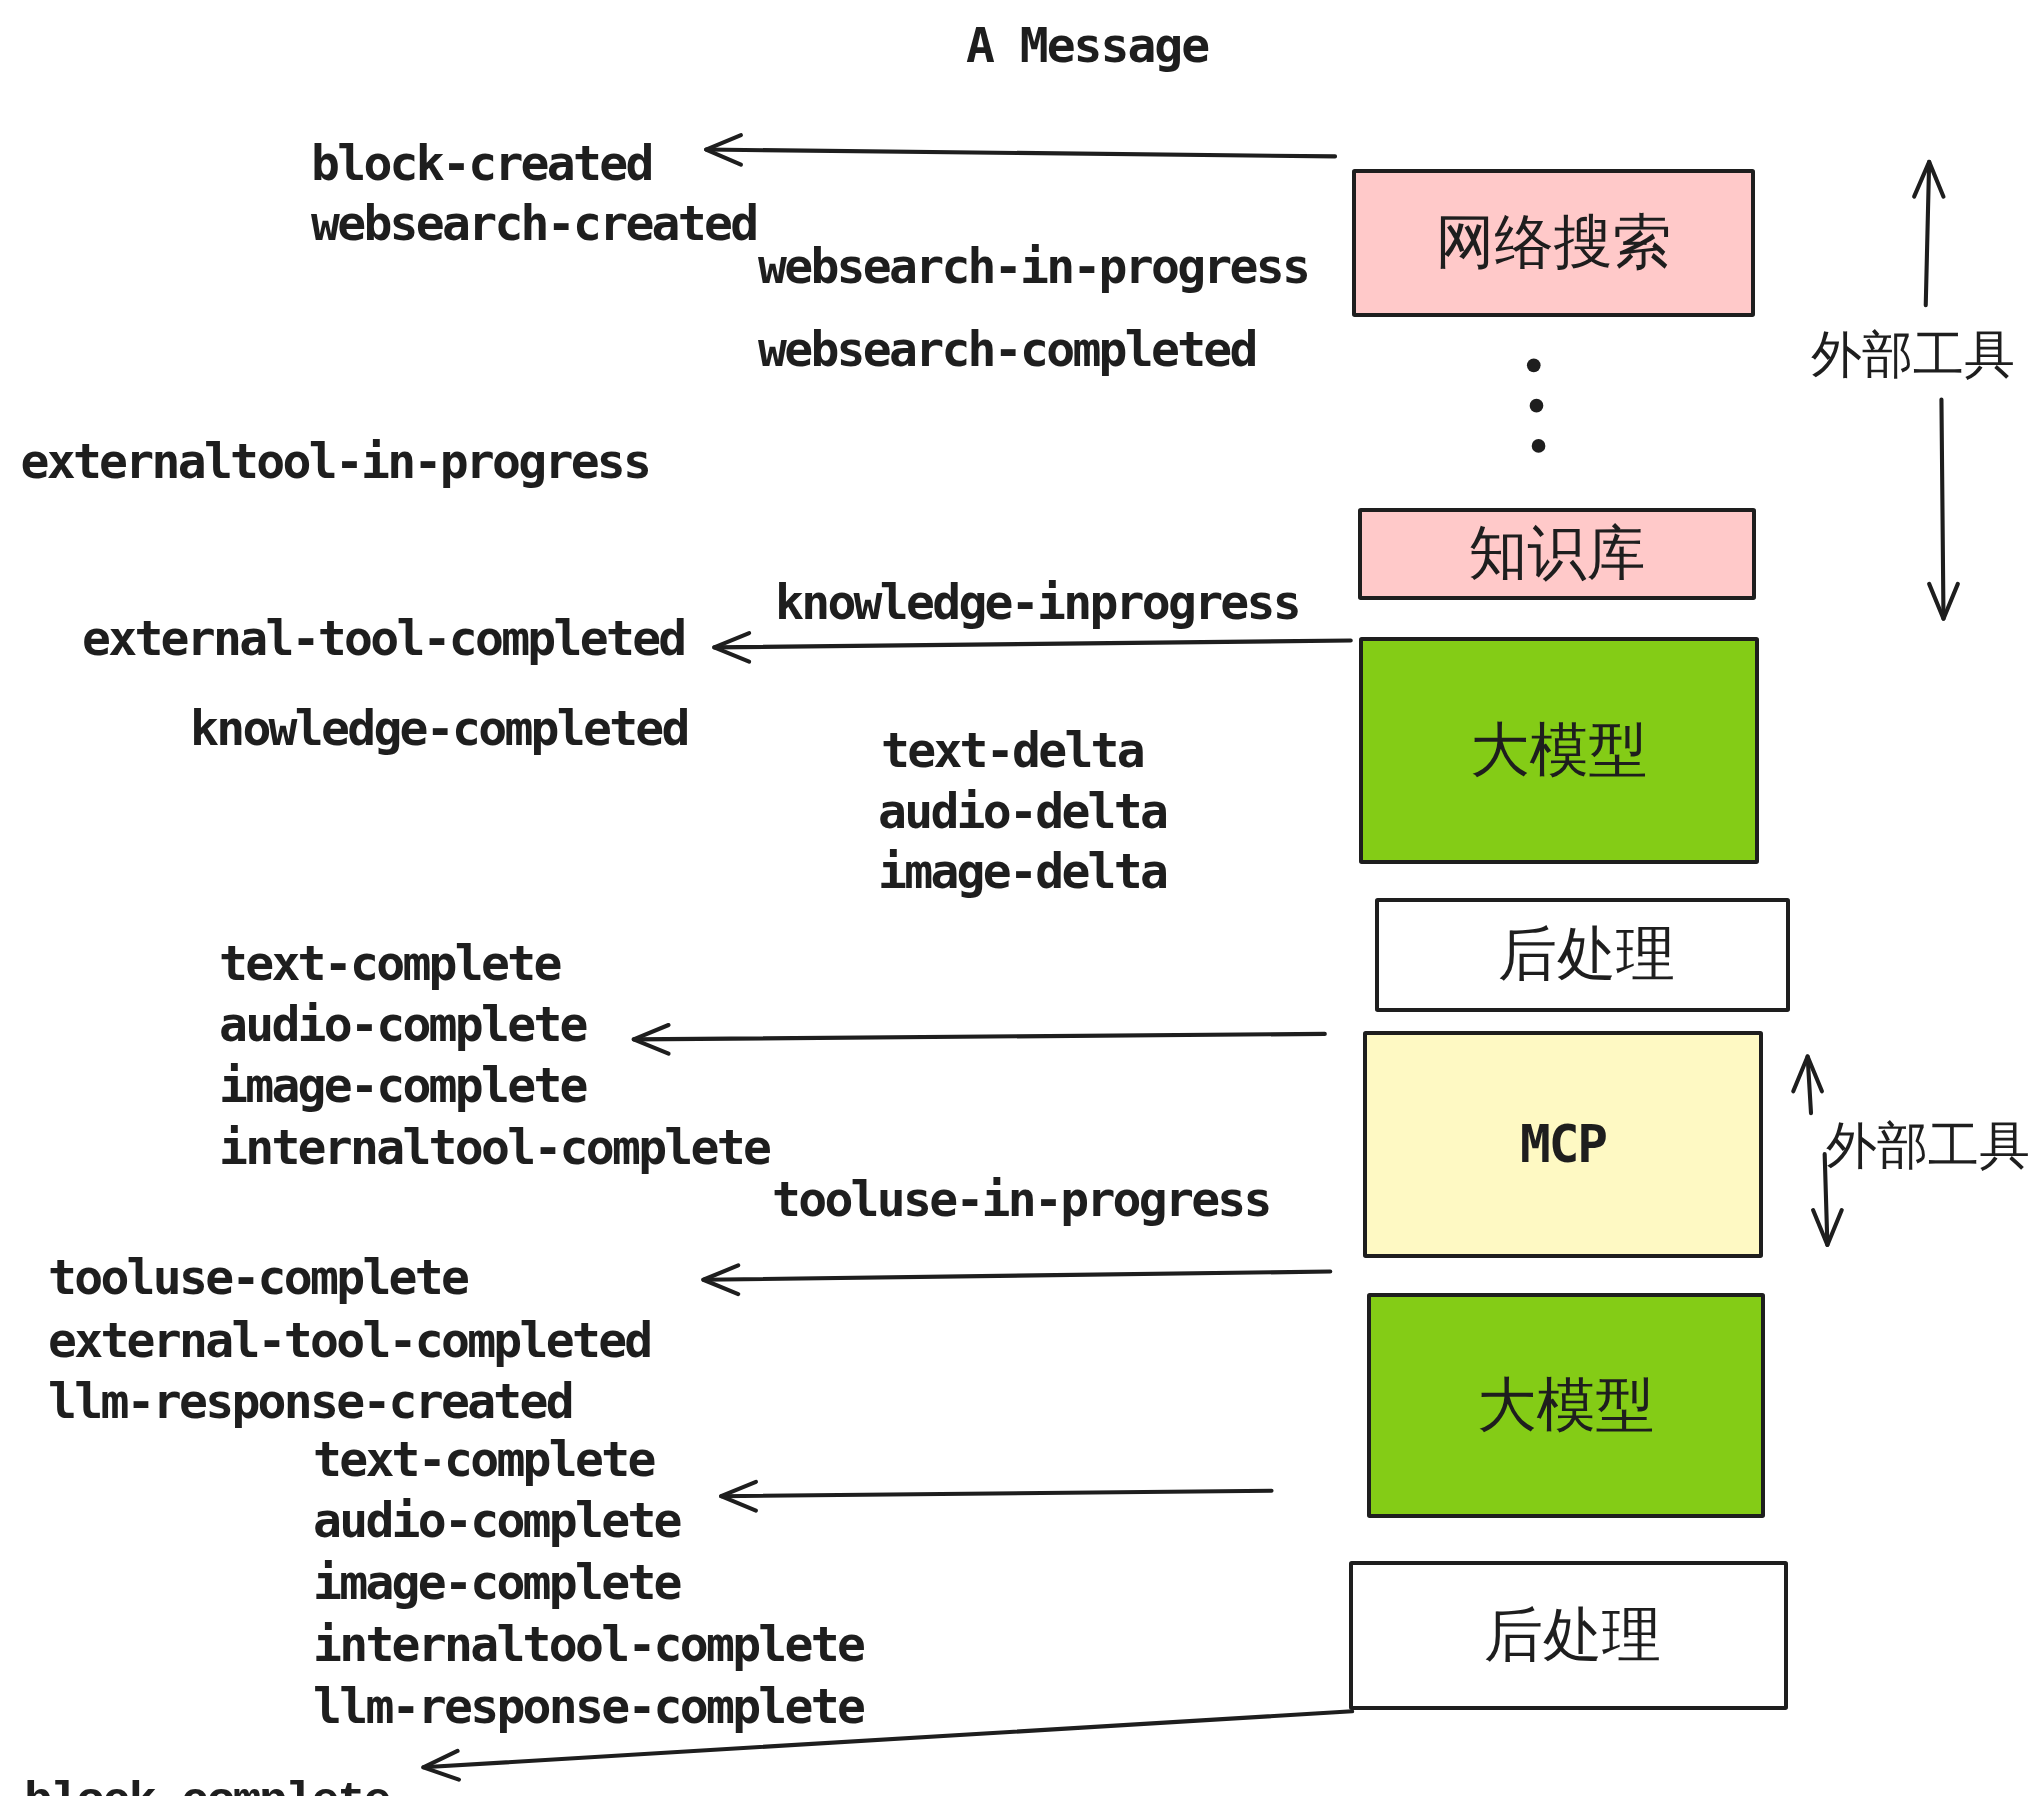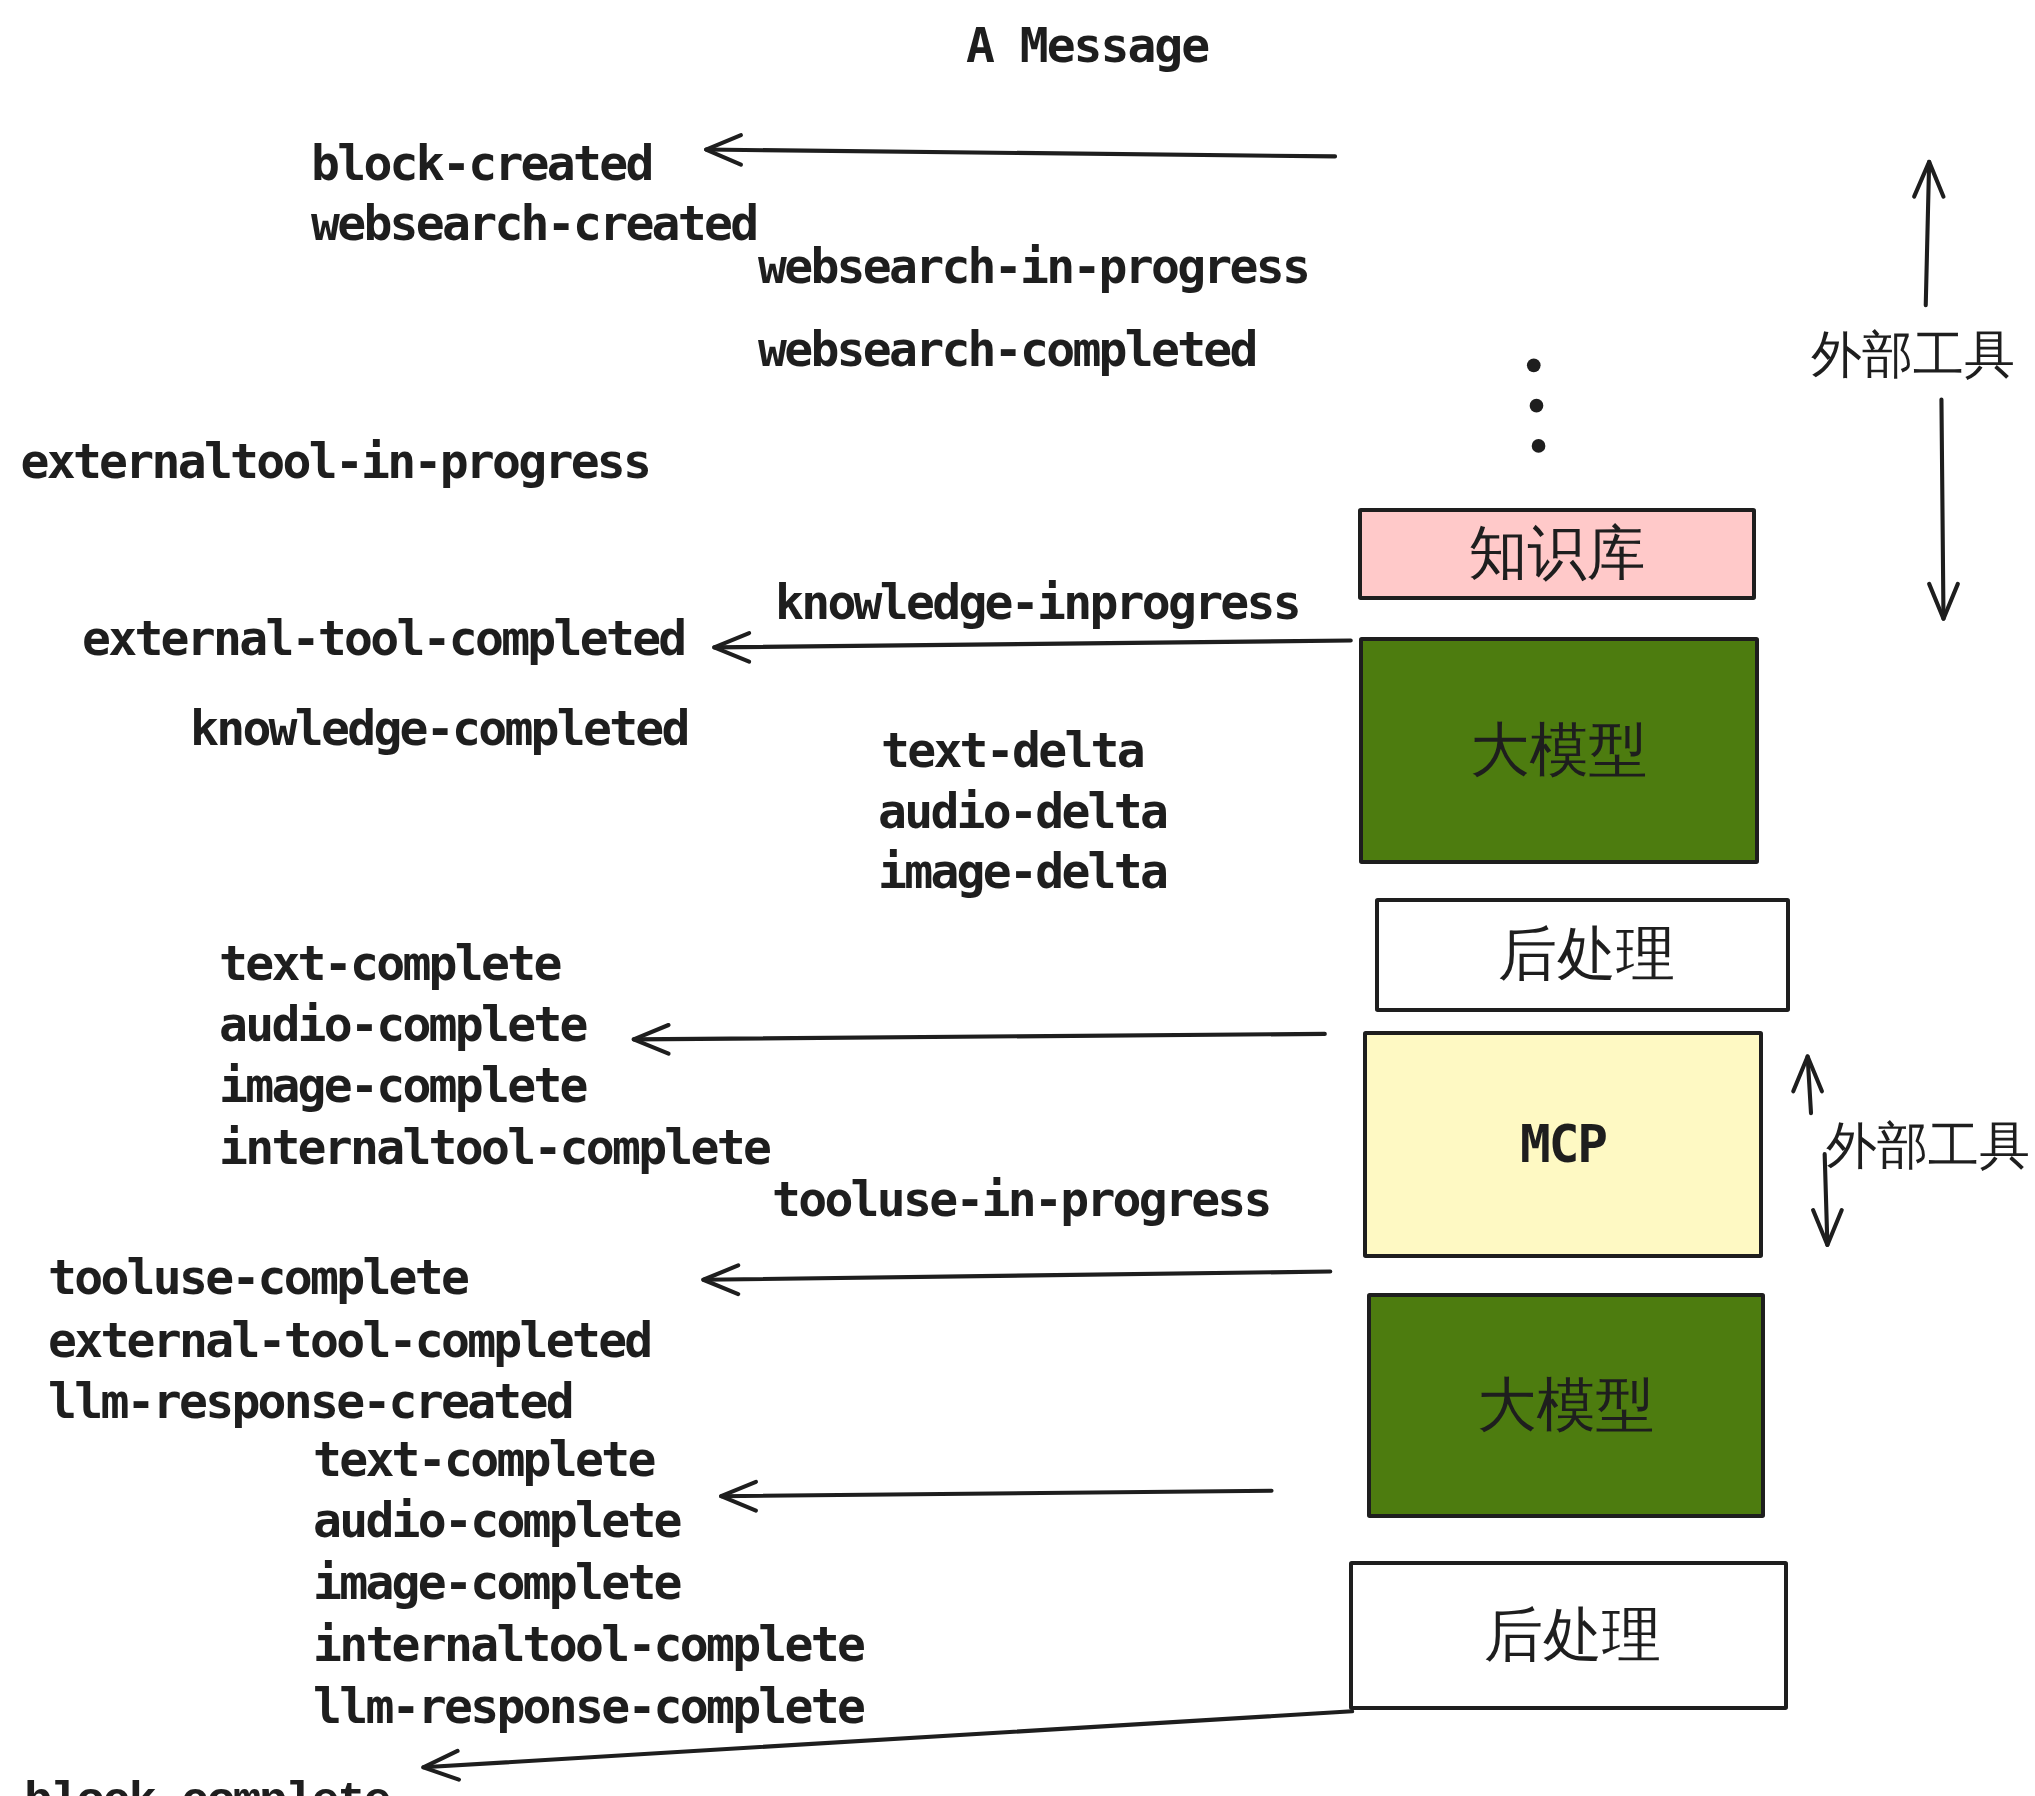--- a/index.html
+++ b/index.html
@@ -39,21 +39,21 @@
     font-weight:500;
     color:#1e1e1e;
     white-space:nowrap;
   }
   .box .mono{
     font:700 51px/1 "DejaVu Sans Mono",monospace;
     letter-spacing:-2px;
     color:#1e1e1e;
   }
   .bg-pink{background:#FFC9C9;}
-  .bg-green{background:#4d7c0f;}
+  .bg-green{background:#84cc16;}
   .bg-yellow{background:#fef9c3;}
   .bg-white{background:#ffffff;padding-left:8px;}
   .side-label{
     position:absolute;
     font-family:"Liberation Sans",sans-serif;
     font-size:51px;
     font-weight:500;
     color:#1e1e1e;
     white-space:nowrap;
   }
@@ -129,20 +129,23 @@
   <div class="event" style="left:48px;top:1213px;">tooluse-complete</div>
   <div class="event" style="left:48px;top:1276px;">external-tool-completed</div>
   <div class="event" style="left:48px;top:1337px;">llm-response-created</div>
   <div class="event" style="left:313px;top:1395px;">text-complete</div>
   <div class="event" style="left:313px;top:1456px;">audio-complete</div>
   <div class="event" style="left:313px;top:1518px;">image-complete</div>
   <div class="event" style="left:313px;top:1580px;">internaltool-complete</div>
   <div class="event" style="left:313px;top:1642px;">llm-response-complete</div>
   <div class="event" style="left:24px;top:1738px;font-family:Liberation Mono, monospace;">block-complete</div>
 
+  <div class="box bg-pink" style="left:1352px;top:169px;width:403px;height:148px;">
+    <span class="cjk">网络搜索</span>
+  </div>
 
   <div class="box bg-pink" style="left:1358px;top:508px;width:398px;height:92px;">
     <span class="cjk">知识库</span>
   </div>
 
   <div class="box bg-green" style="left:1359px;top:637px;width:400px;height:227px;">
     <span class="cjk">大模型</span>
   </div>
 
   <div class="box bg-white" style="left:1375px;top:898px;width:415px;height:114px;">

